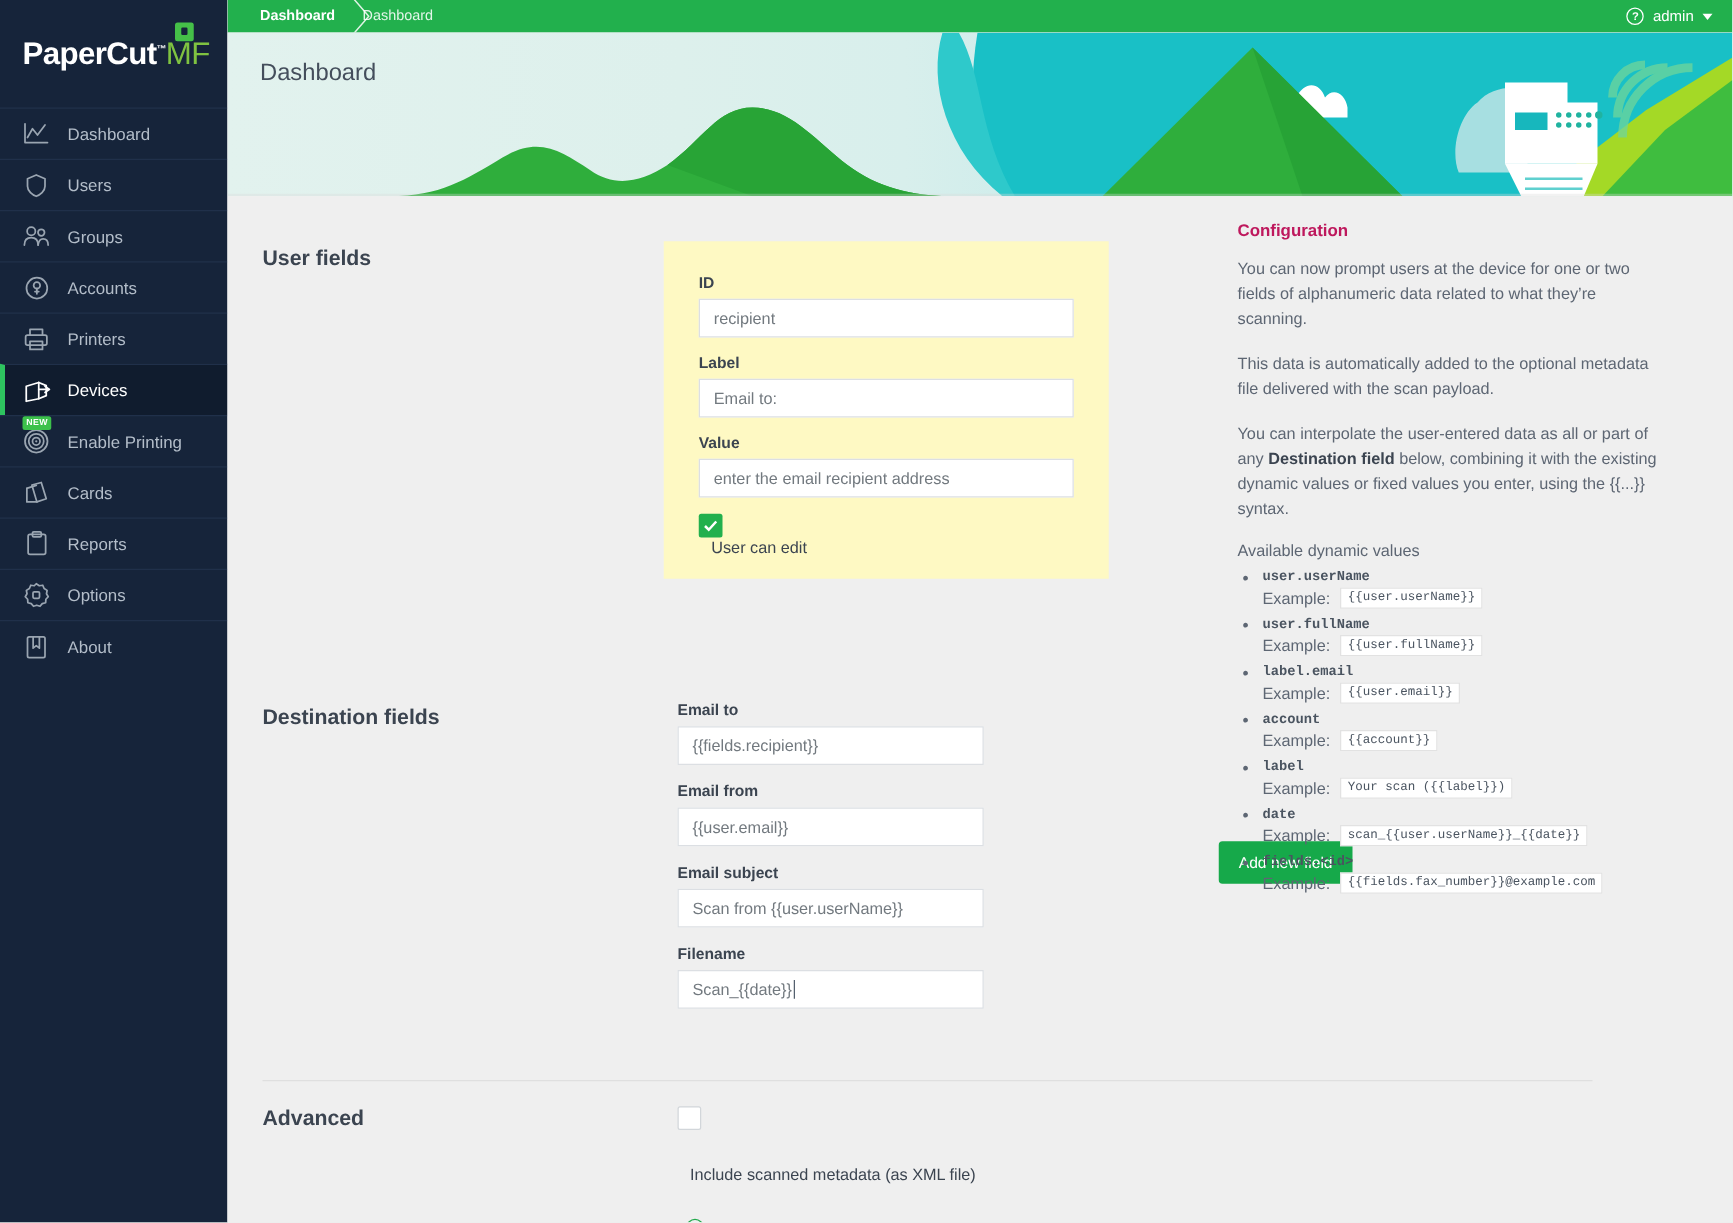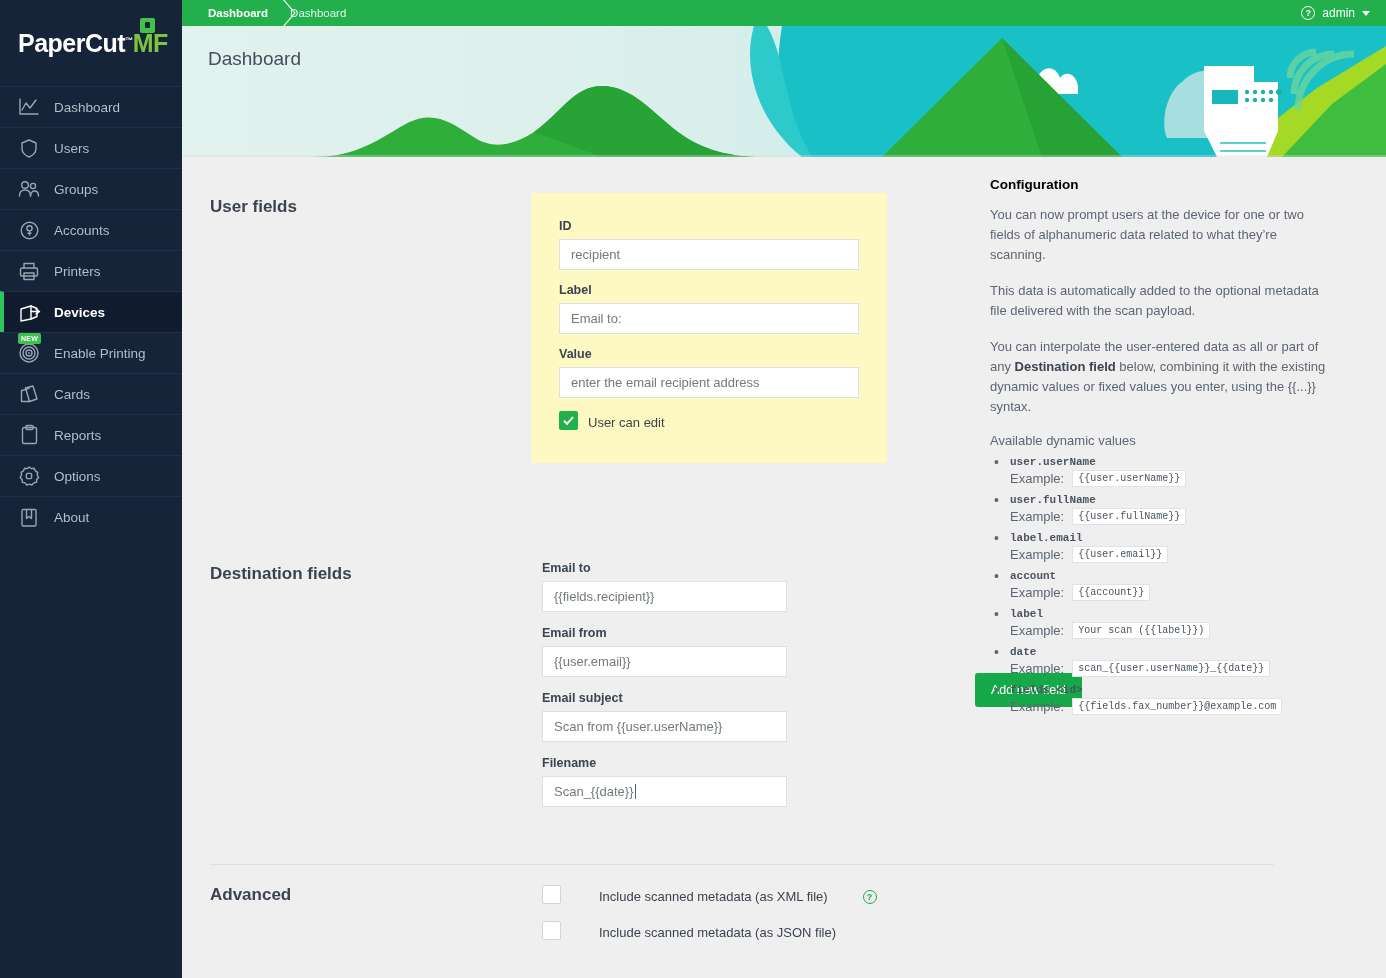--- a/index.html
+++ b/index.html
@@ -23,21 +23,21 @@
   .logo-wrap {
     height: 86px;
     display: flex; align-items: center;
     padding-left: 18px;
     position: relative;
   }
   .logo-text {
     font-size: 25px; font-weight: bold; color: #ffffff;
     letter-spacing: -0.5px; white-space: nowrap;
   }
-  .logo-text .mf { color: #7fc241; font-weight: bold; }
+  .logo-text .mf { color: #7fc241; font-weight: normal; }
   .logo-tm { font-size: 8px; vertical-align: super; color: #ffffff; }
   .logo-flag {
     position: absolute; left: 140px; top: 18px;
     width: 15px; height: 15px; background: #45c048;
     border-radius: 2px;
   }
   .logo-flag:after {
     content: ""; position: absolute; left: 5px; top: 4px;
     width: 5px; height: 6px; background: #16243a; border-radius: 1px;
   }
@@ -60,21 +60,21 @@
   .nav-item .ico svg { display:block; }
   .nav-label {
     font-size: 13.5px; margin-left: 10px; color: #b3bdc9;
     white-space: nowrap;
   }
   .nav-item.active {
     background: #101c2e;
     border-left: 4px solid #2ec45f;
     padding-left: 10px;
   }
-  .nav-item.active .nav-label { color: #ffffff; font-weight: bold; }
+  .nav-item.active .nav-label { color: #ffffff; font-weight: normal; }
   .nav-item.active .ico svg { stroke: #ffffff; }
   .new-badge {
     position: absolute; left: 18px; top: 0px;
     background: #3cc14b; color: #fff;
     font-size: 7px; font-weight: bold;
     padding: 1px 3px; border-radius: 2px;
     letter-spacing: 0.3px; line-height: 9px;
   }
 
   
@@ -166,21 +166,21 @@
     font-family: "Liberation Sans", sans-serif;
     outline: none;
     display: flex; align-items: center;
   }
   .fld-input.caret:after {
     content: ""; display:inline-block;
     width: 1px; height: 15px; background: #54606e; margin-left: 1px;
   }
   .fld-group { margin-bottom: 13px; }
 
-  .chk-row { display: flex; align-items: flex-end; margin-top: 2px; }
+  .chk-row { display: flex; align-items: flex-start; margin-top: 2px; flex-direction: column; }
   .chk {
     width: 19px; height: 19px; border-radius: 2px;
     flex: 0 0 19px;
     display: flex; align-items: center; justify-content: center;
   }
   .chk.on { background: #22b04d; }
   .chk.off { background: #ffffff; border: 1px solid #d2d6da; }
   .chk-label { font-size: 13px; color: #3b4450; margin-left: 10px; }
 
   .btn-green {
@@ -210,21 +210,21 @@
     width: 14px; height: 14px; border: 1.4px solid #21a84b;
     border-radius: 50%; color: #21a84b; font-size: 9px; font-weight: bold;
     display: inline-flex; align-items: center; justify-content: center;
     margin-left: 7px;
   }
 
   
   #config {
     position: absolute; left: 808px; top: 20px; width: 360px;
   }
-  .cfg-h { font-size: 13.5px; font-weight: bold; color: #000000; margin-bottom: 13px;}
+  .cfg-h { font-size: 13.5px; font-weight: bold; color: #be185d; margin-bottom: 13px;}
   .cfg-p {
     font-size: 13px; color: #5d6673; line-height: 20px;
     margin: 0 0 16px 0; max-width: 340px;
   }
   .cfg-p b { color: #3b4450; }
   .cfg-avail { font-size: 13px; color: #5d6673; margin-bottom: 8px; }
   .dv-list { list-style: none; margin: 0; padding: 0; }
   .dv-item { margin-bottom: 7px; position: relative; padding-left: 20px; }
   .dv-item:before {
     content: "•"; position: absolute; left: 4px; top: -2px;

